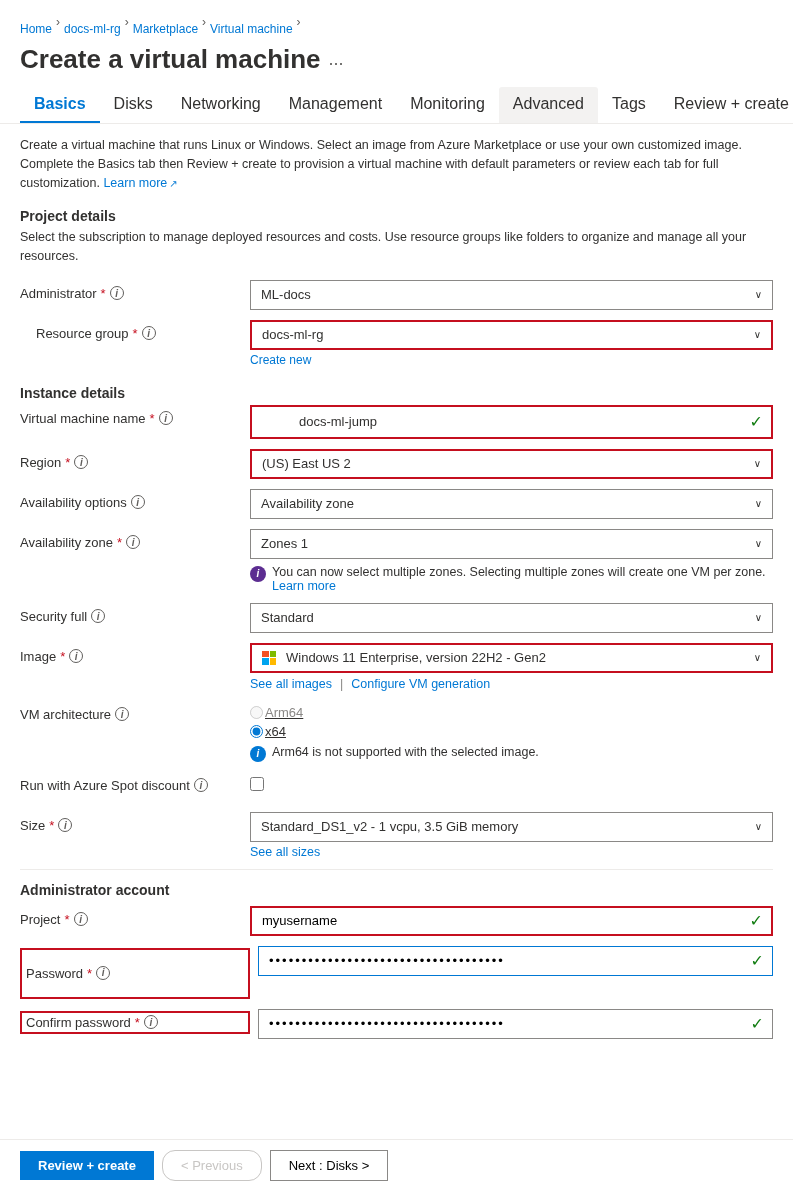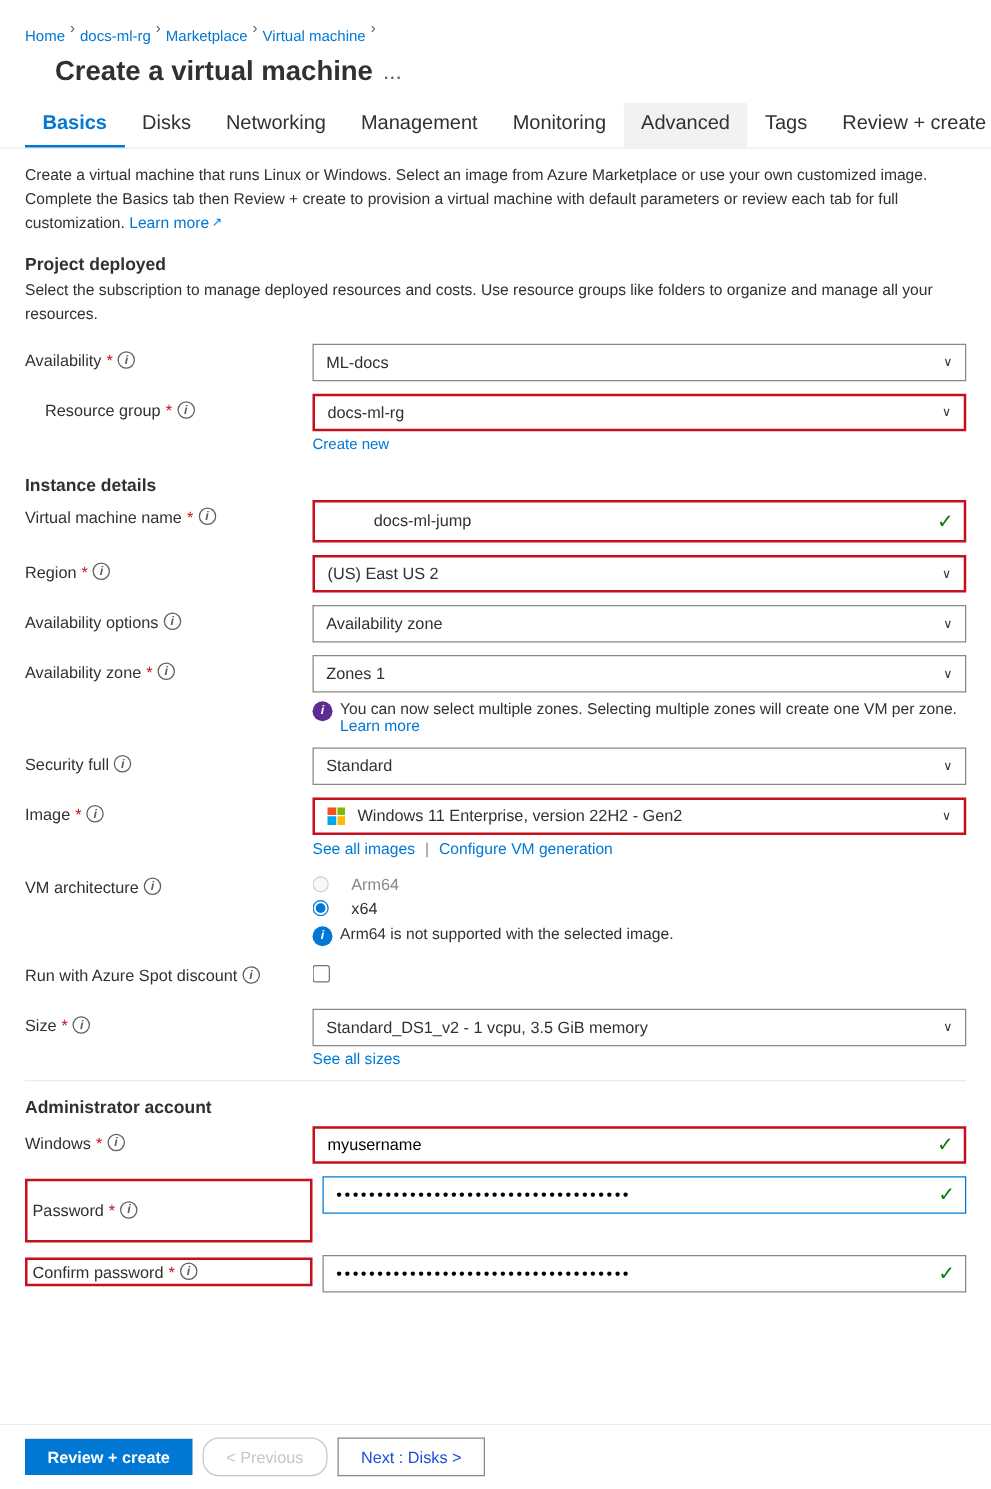--- a/index.html
+++ b/index.html
@@ -21,24 +21,23 @@
     }
     .breadcrumb span { color: #605e5c; }
     .breadcrumb a { color: #0078d4; text-decoration: none; margin-top: 14px; }
     .page-title-row {
       display: flex;
       align-items: center;
       padding: 4px 20px 12px 20px;
       gap: 8px;
     }
     .page-title {
-      font-size: 22px;
+      font-size: 26px;
       font-weight: 600;
       color: #323130;
-      margin-left: 24px;
     }
     .page-title-dots {
       color: #605e5c;
       font-size: 18px;
       cursor: pointer;
     }
     .tabs-bar {
       display: flex;
       border-bottom: 1px solid #edebe9;
       padding: 0 20px;
@@ -221,22 +220,23 @@
     }
     .radio-group {
       display: flex;
       flex-direction: column;
       gap: 4px;
       padding-top: 4px;
     }
     .radio-item {
       display: flex;
       align-items: center;
-      gap: 18px;
-      font-size: 13px;
+      gap: 2px;
+      font-size: 13px;
+      text-decoration: underline;
     }
     .radio-item input[type=radio] { accent-color: #0078d4; }
     .checkbox-item {
       display: flex;
       align-items: center;
       gap: 0;
       padding-top: 5px;
     }
     .checkbox-item input[type=checkbox] {
       width: 14px;
@@ -301,21 +301,21 @@
       background: #0078d4;
       color: #fff;
       border: none;
       padding: 7px 18px;
       font-size: 13px;
       cursor: pointer;
       font-weight: 600;
     }
     .btn-secondary {
       background: #fff;
-      color: #1d4ed8;
+      color: #000000;
       border: 1px solid #8a8886;
       padding: 7px 18px;
       font-size: 13px;
       cursor: pointer;
     }
     .btn-secondary:disabled {
       color: #c8c6c4;
       border-color: #c8c6c4;
       cursor: default;
       border-radius: 13px;
@@ -375,26 +375,26 @@
 
 <div class="main-content">
 
   <p class="description-text">
     <span>Create a virtual machine that runs Linux or Windows. Select an image from Azure Marketplace or use your own customized image. Complete the Basics tab then Review + create to provision a virtual machine with default parameters or review each tab for full customization.</span>
     <a>
       <span>Learn more</span><span class="external-link-icon">↗</span>
     </a>
   </p>
 
-  <div class="section-header">Project deployed</div>
+  <div class="section-header">Project details</div>
   <p class="section-desc">Select the subscription to manage deployed resources and costs. Use resource groups like folders to organize and manage all your resources.</p>
 
   <div class="form-row">
     <div class="form-label">
-      <span>Availability</span>
+      <span>Administrator</span>
       <span class="required-star">*</span>
       <span class="info-icon">i</span>
     </div>
     <div class="form-control-wrap">
       <div class="dropdown-field">
         <span>ML-docs</span>
         <span class="dropdown-arrow">∨</span>
       </div>
     </div>
   </div>
@@ -569,21 +569,21 @@
       <a class="see-link">See all sizes</a>
     </div>
   </div>
 
   <div class="divider"></div>
 
   <div class="section-header">Administrator account</div>
 
   <div class="form-row" style="margin-top:8px;">
     <div class="form-label">
-      <span>Windows</span>
+      <span>Project</span>
       <span class="required-star">*</span>
       <span class="info-icon">i</span>
     </div>
     <div class="form-control-wrap">
       <div class="field-with-check border-red">
         <input type="text" style="flex: 1 1 0%; border: none; padding: 5px 10px; font-size: 13px; outline: none; background: transparent;" value="myusername">
         <span class="check-icon">✓</span>
       </div>
     </div>
   </div>

